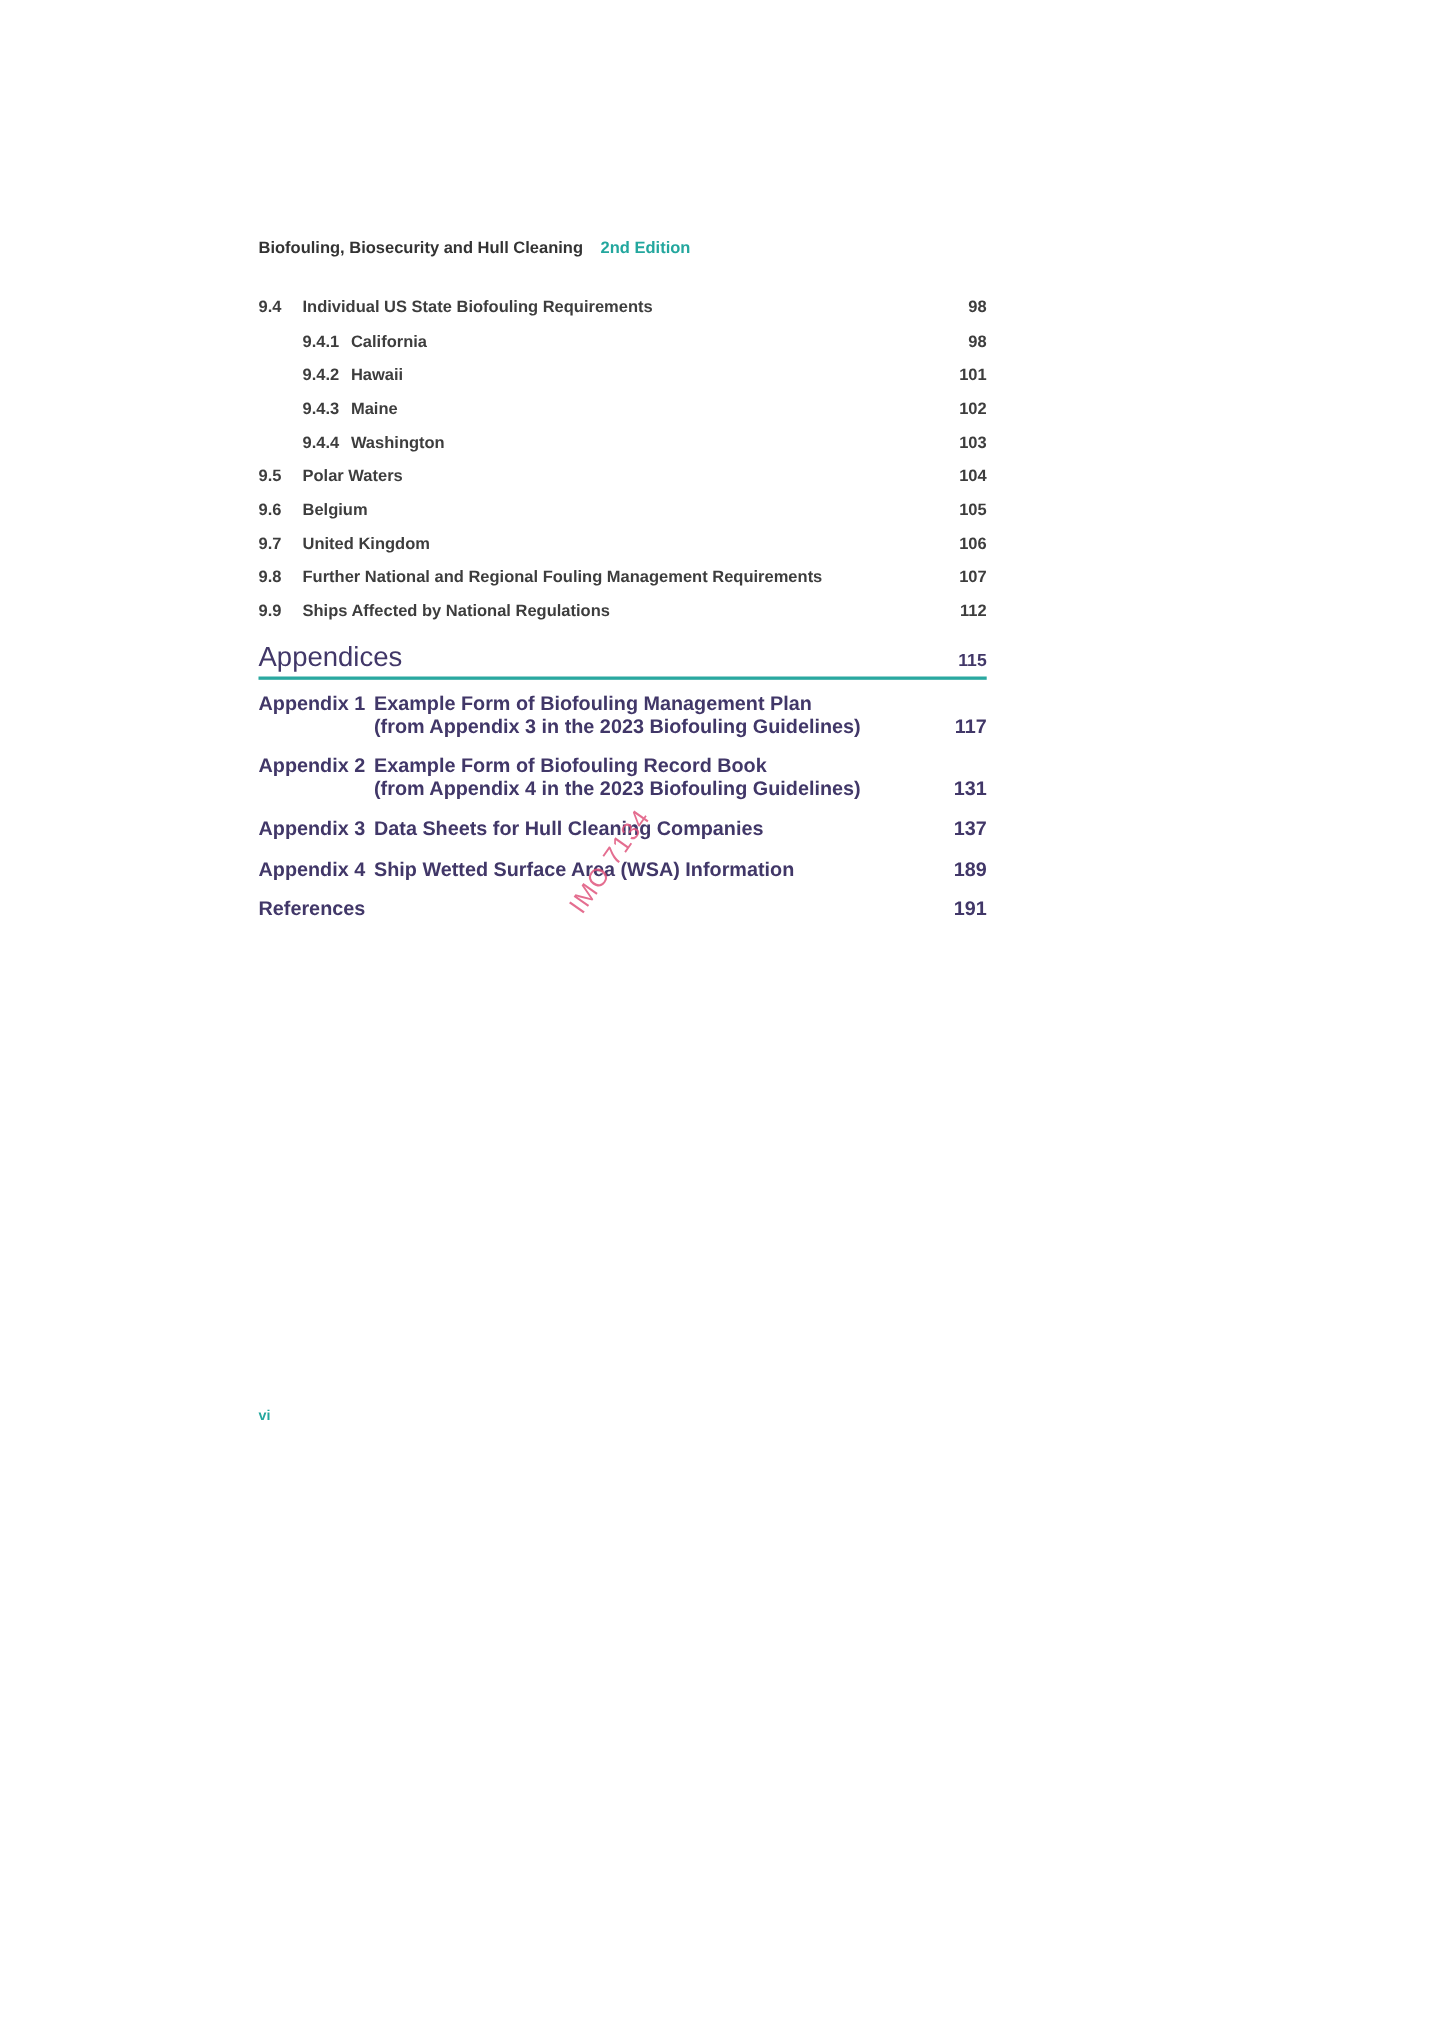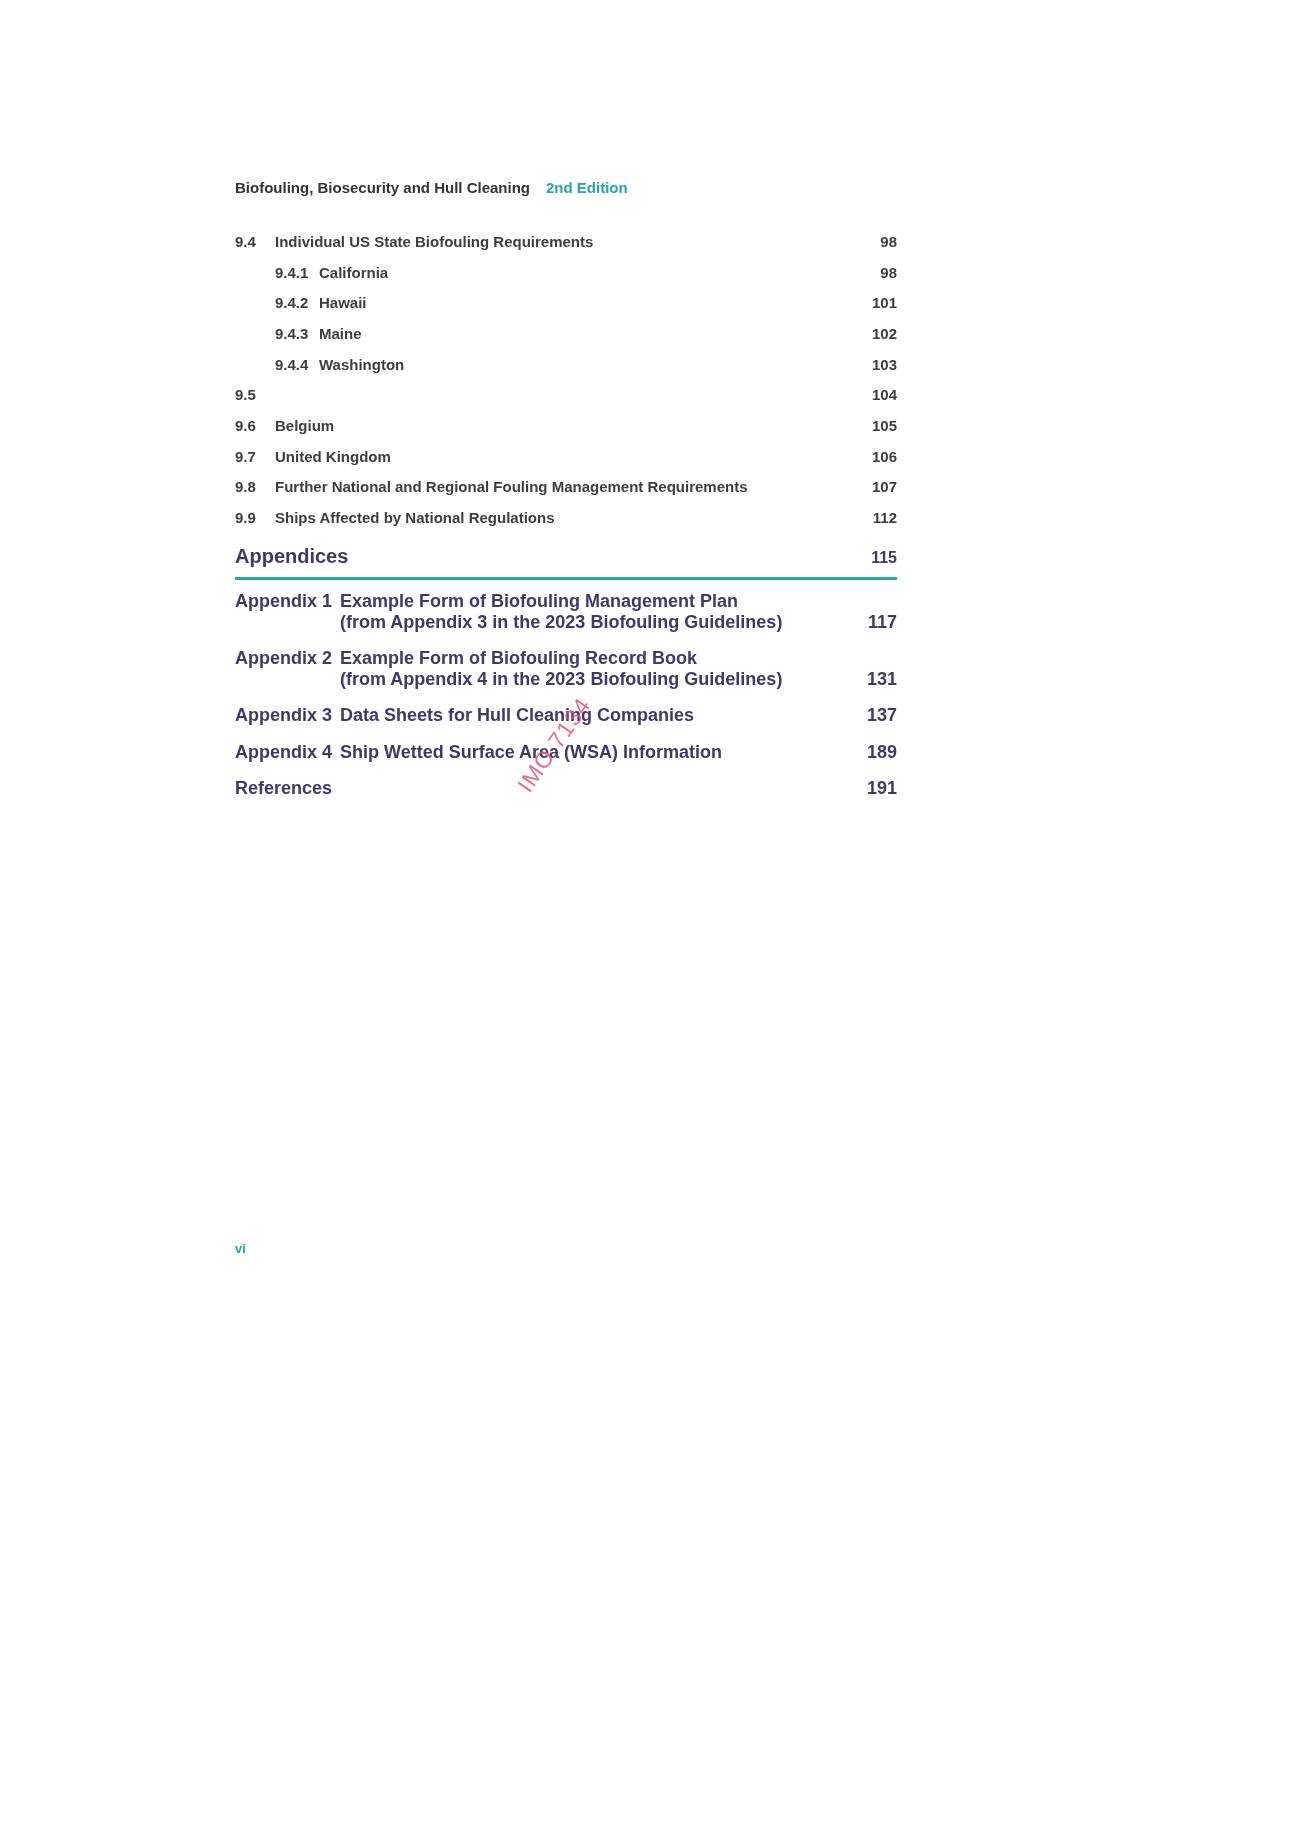--- a/index.html
+++ b/index.html
@@ -4,41 +4,42 @@
 <style>
   * { margin:0; padding:0; box-sizing:border-box; }
   html, body { background:#ffffff; }
   .page {
     position:relative;
     width:1303px; height:1404px;
     background:#ffffff;
     font-family:"Liberation Sans", sans-serif;
     color:#3d3d3d;
     overflow:hidden;
+    margin-top:38px;
   }
 
   
   .header { position:absolute; left:235px; top:179px; font-size:15px; font-weight:bold; color:#333333; }
   .header .edition { color:#23a79e; margin-left:16px; }
 
   
   .toc { position:absolute; left:235px; top:226px; width:662px;font-weight:bold; }
   .toc-row { display:flex; align-items:center; height:30.7px; font-size:15px; }
   .toc-row .num { flex:none; width:40px; }
   .toc-row.sub { padding-left:40px; }
   .toc-row.sub .num { width:44px; }
   .toc-row .label { flex:1; padding-right:10px; }
   .toc-row .pagenum { flex:none; margin-left:auto; text-align:right; }
 
   
   .appendices-head {
     position:absolute; left:235px; top:545px; width:662px;
     display:flex; align-items:baseline; color:#413768;
   }
-  .appendices-head .h { font-size:20px; font-weight:bold; flex:1; }
+  .appendices-head .h { font-size:25px; font-weight:normal; flex:1; }
   .appendices-head .pagenum { font-size:16px; font-weight:bold; }
   .rule { position:absolute; left:235px; top:577px; width:662px; height:3px; background:#2aa8a0; }
 
   
   .appendix-list { position:absolute; left:235px; top:591px; width:662px; }
   .appendix-item {
     display:flex; align-items:flex-end; margin-bottom:16px;
     color:#413768; font-weight:bold; font-size:18px; line-height:20.5px;
   }
   .appendix-item .alabel { flex:none; width:105px; align-self:flex-start; }
@@ -100,20 +101,21 @@
       <span class="label">Maine</span>
       <span class="pagenum">102</span>
     </div>
     <div class="toc-row sub">
       <span class="num">9.4.4</span>
       <span class="label">Washington</span>
       <span class="pagenum">103</span>
     </div>
     <div class="toc-row">
       <span class="num">9.5</span>
+      <span class="label">Polar Waters</span>
       <span class="pagenum">104</span>
     </div>
     <div class="toc-row">
       <span class="num">9.6</span>
       <span class="label">Belgium</span>
       <span class="pagenum">105</span>
     </div>
     <div class="toc-row">
       <span class="num">9.7</span>
       <span class="label">United Kingdom</span>

